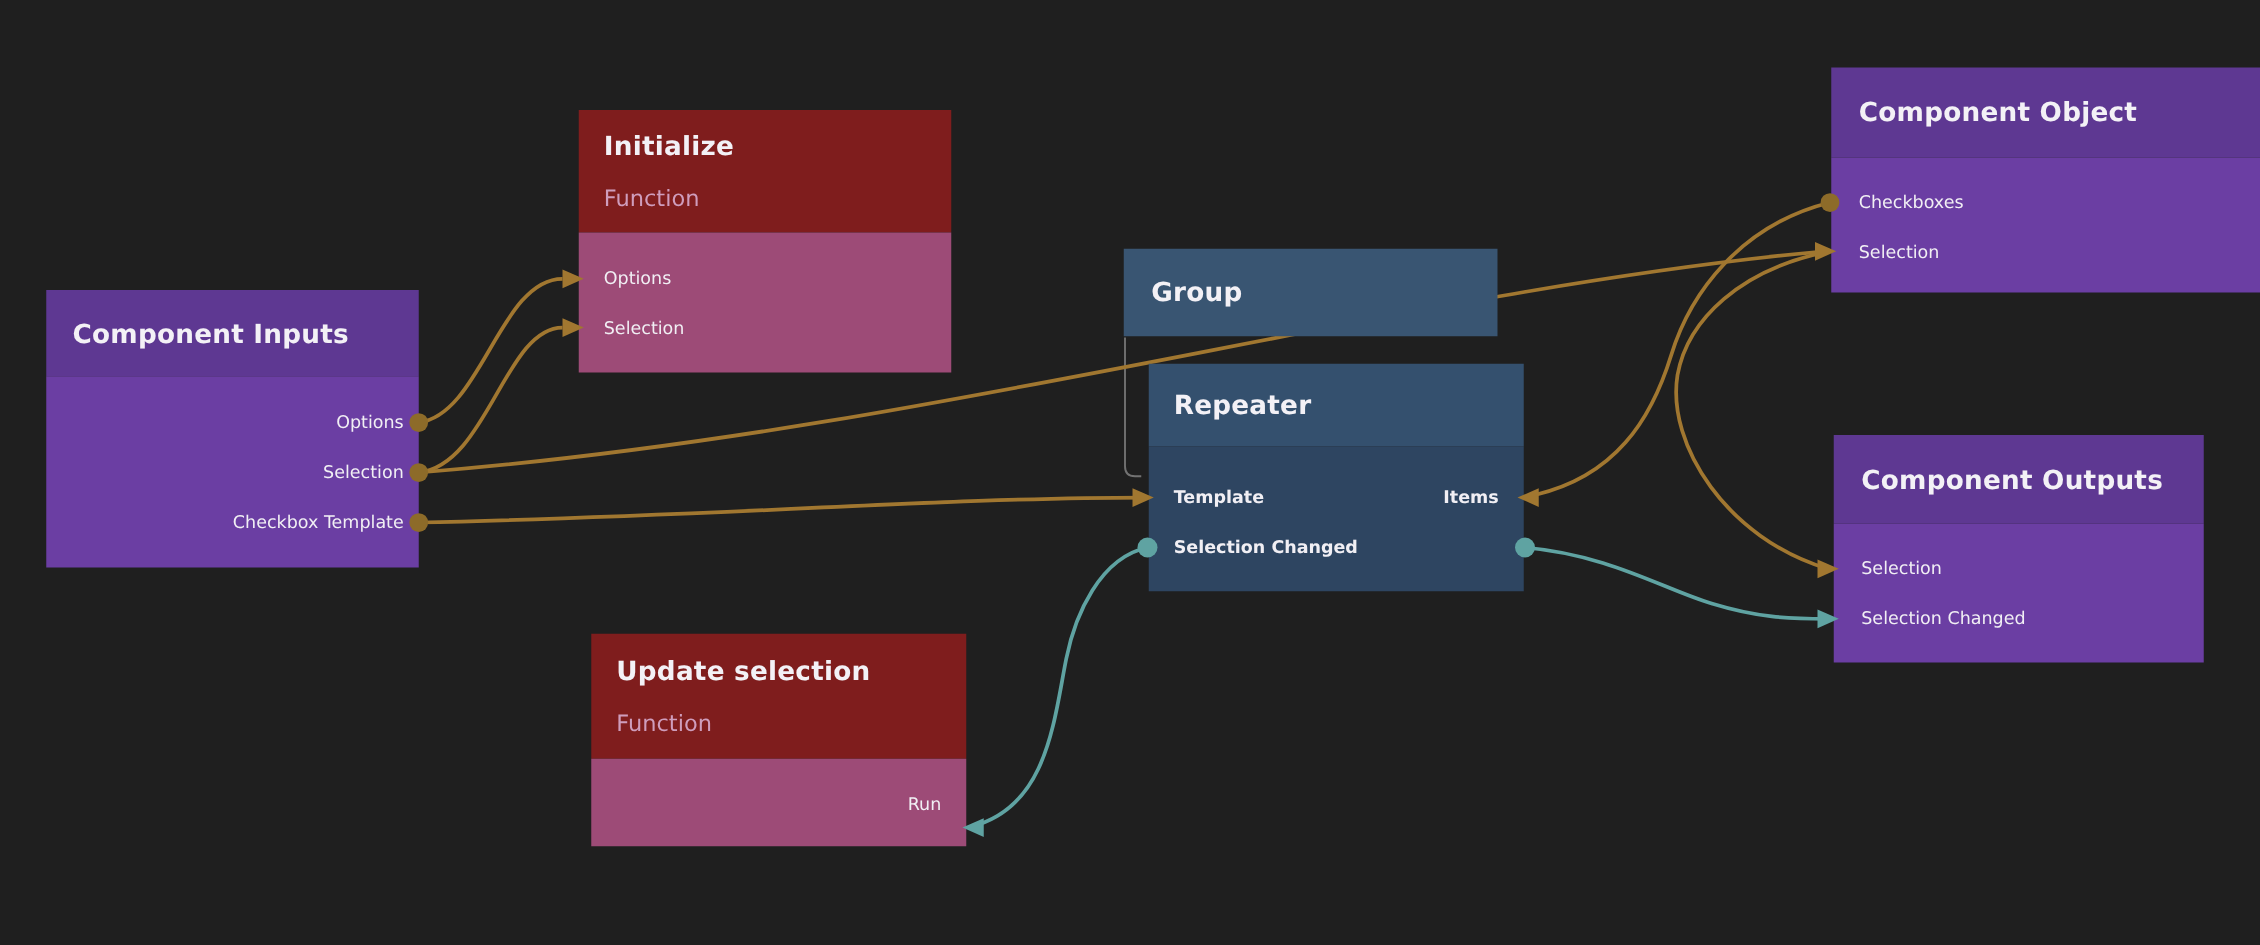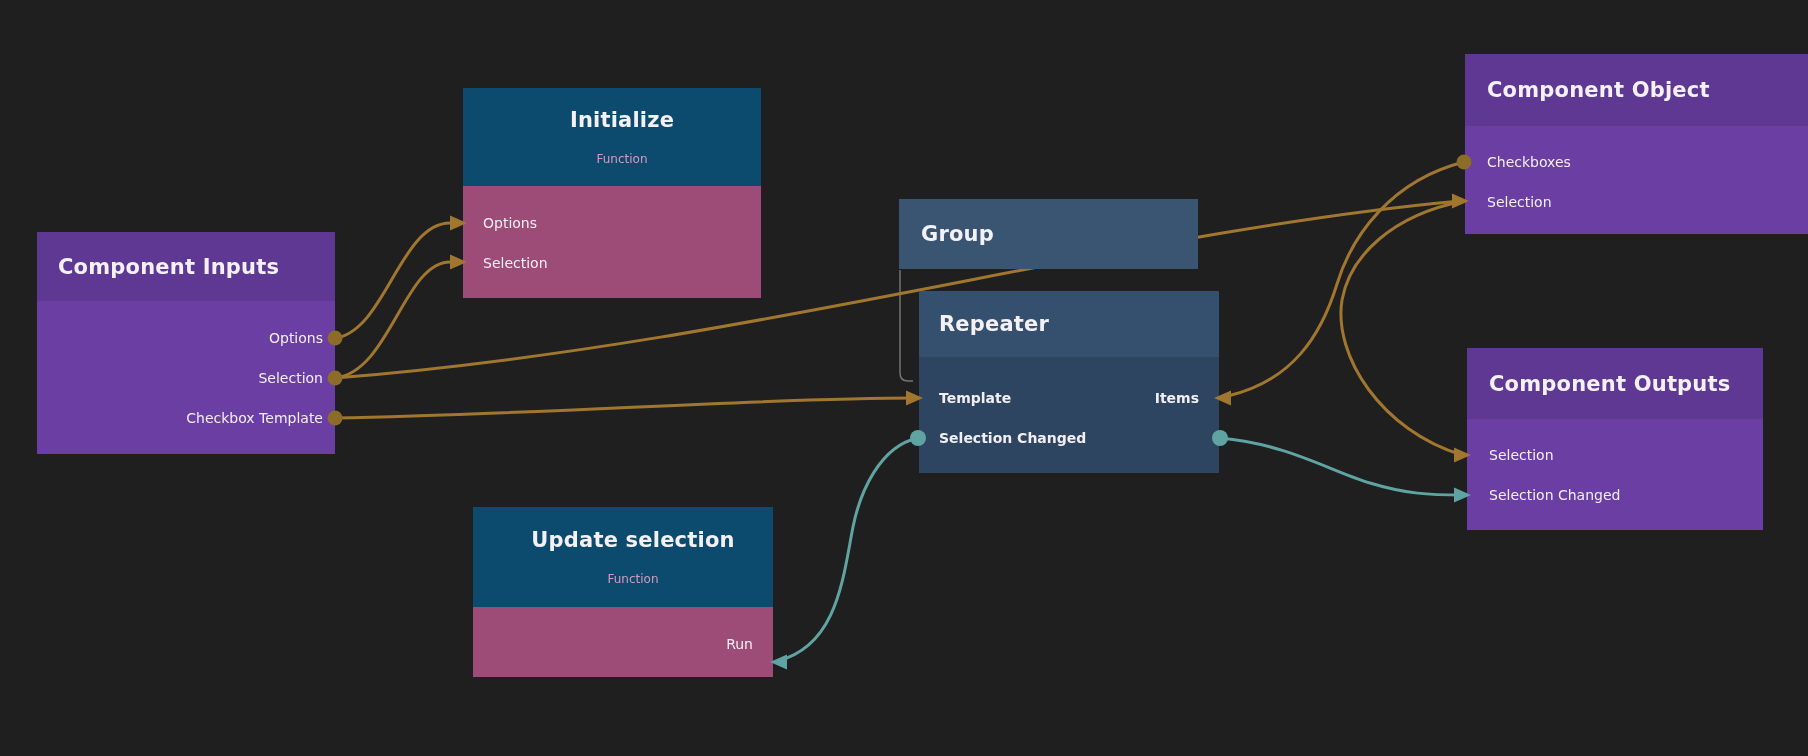--- a/index.html
+++ b/index.html
@@ -10,33 +10,33 @@
     overflow:hidden;
     font-family:"DejaVu Sans","Liberation Sans",sans-serif;
   }
   svg.wires{position:absolute;left:0;top:0;width:1808px;height:756px;}
   .wires-back{z-index:1;}
   .node{position:absolute;z-index:2;}
   .wires-front{z-index:3;pointer-events:none;}
 
   .node .hdr{display:flex;flex-direction:column;justify-content:center;}
   .node .title{font-size:21px;font-weight:600;color:#f3f1f6;letter-spacing:.2px;}
-  .node .subtitle{font-size:12px;font-weight:400;color:#cf9dbc;margin-top:20px;}
+  .node .subtitle{font-size:18px;font-weight:400;color:#cf9dbc;margin-top:20px;}
   .node .body{}
   .row{height:40px;display:flex;align-items:center;font-size:14px;color:#f1eff4;}
   .row.r-align{justify-content:flex-end;}
   .row.spread{justify-content:space-between;}
 
   
   .purple .hdr{background:#5e3892;}
   .purple .body{background:#6b3ea3;}
   .blue .hdr{background:#34506e;}
   .blue .body{background:#2e4561;font-weight:bold;}
   .blue-solo .hdr{background:#395572;}
-  .pink .hdr{background:#0c4a6e;text-align:center;}
+  .pink .hdr{background:#7f1d1d;}
   .pink .body{background:#9d4b77;}
 
   
   #n-component-inputs{left:37px;top:232px;width:298px;}
   #n-component-inputs .hdr{height:69px;padding-left:21px;}
   #n-component-inputs .body{padding:17px 12px 16px 0;}
 
   #n-initialize{left:463px;top:88px;width:298px;}
   #n-initialize .hdr{height:98px;padding-left:20px;}
   #n-initialize .body{padding:17px 0 15px 20px;}

